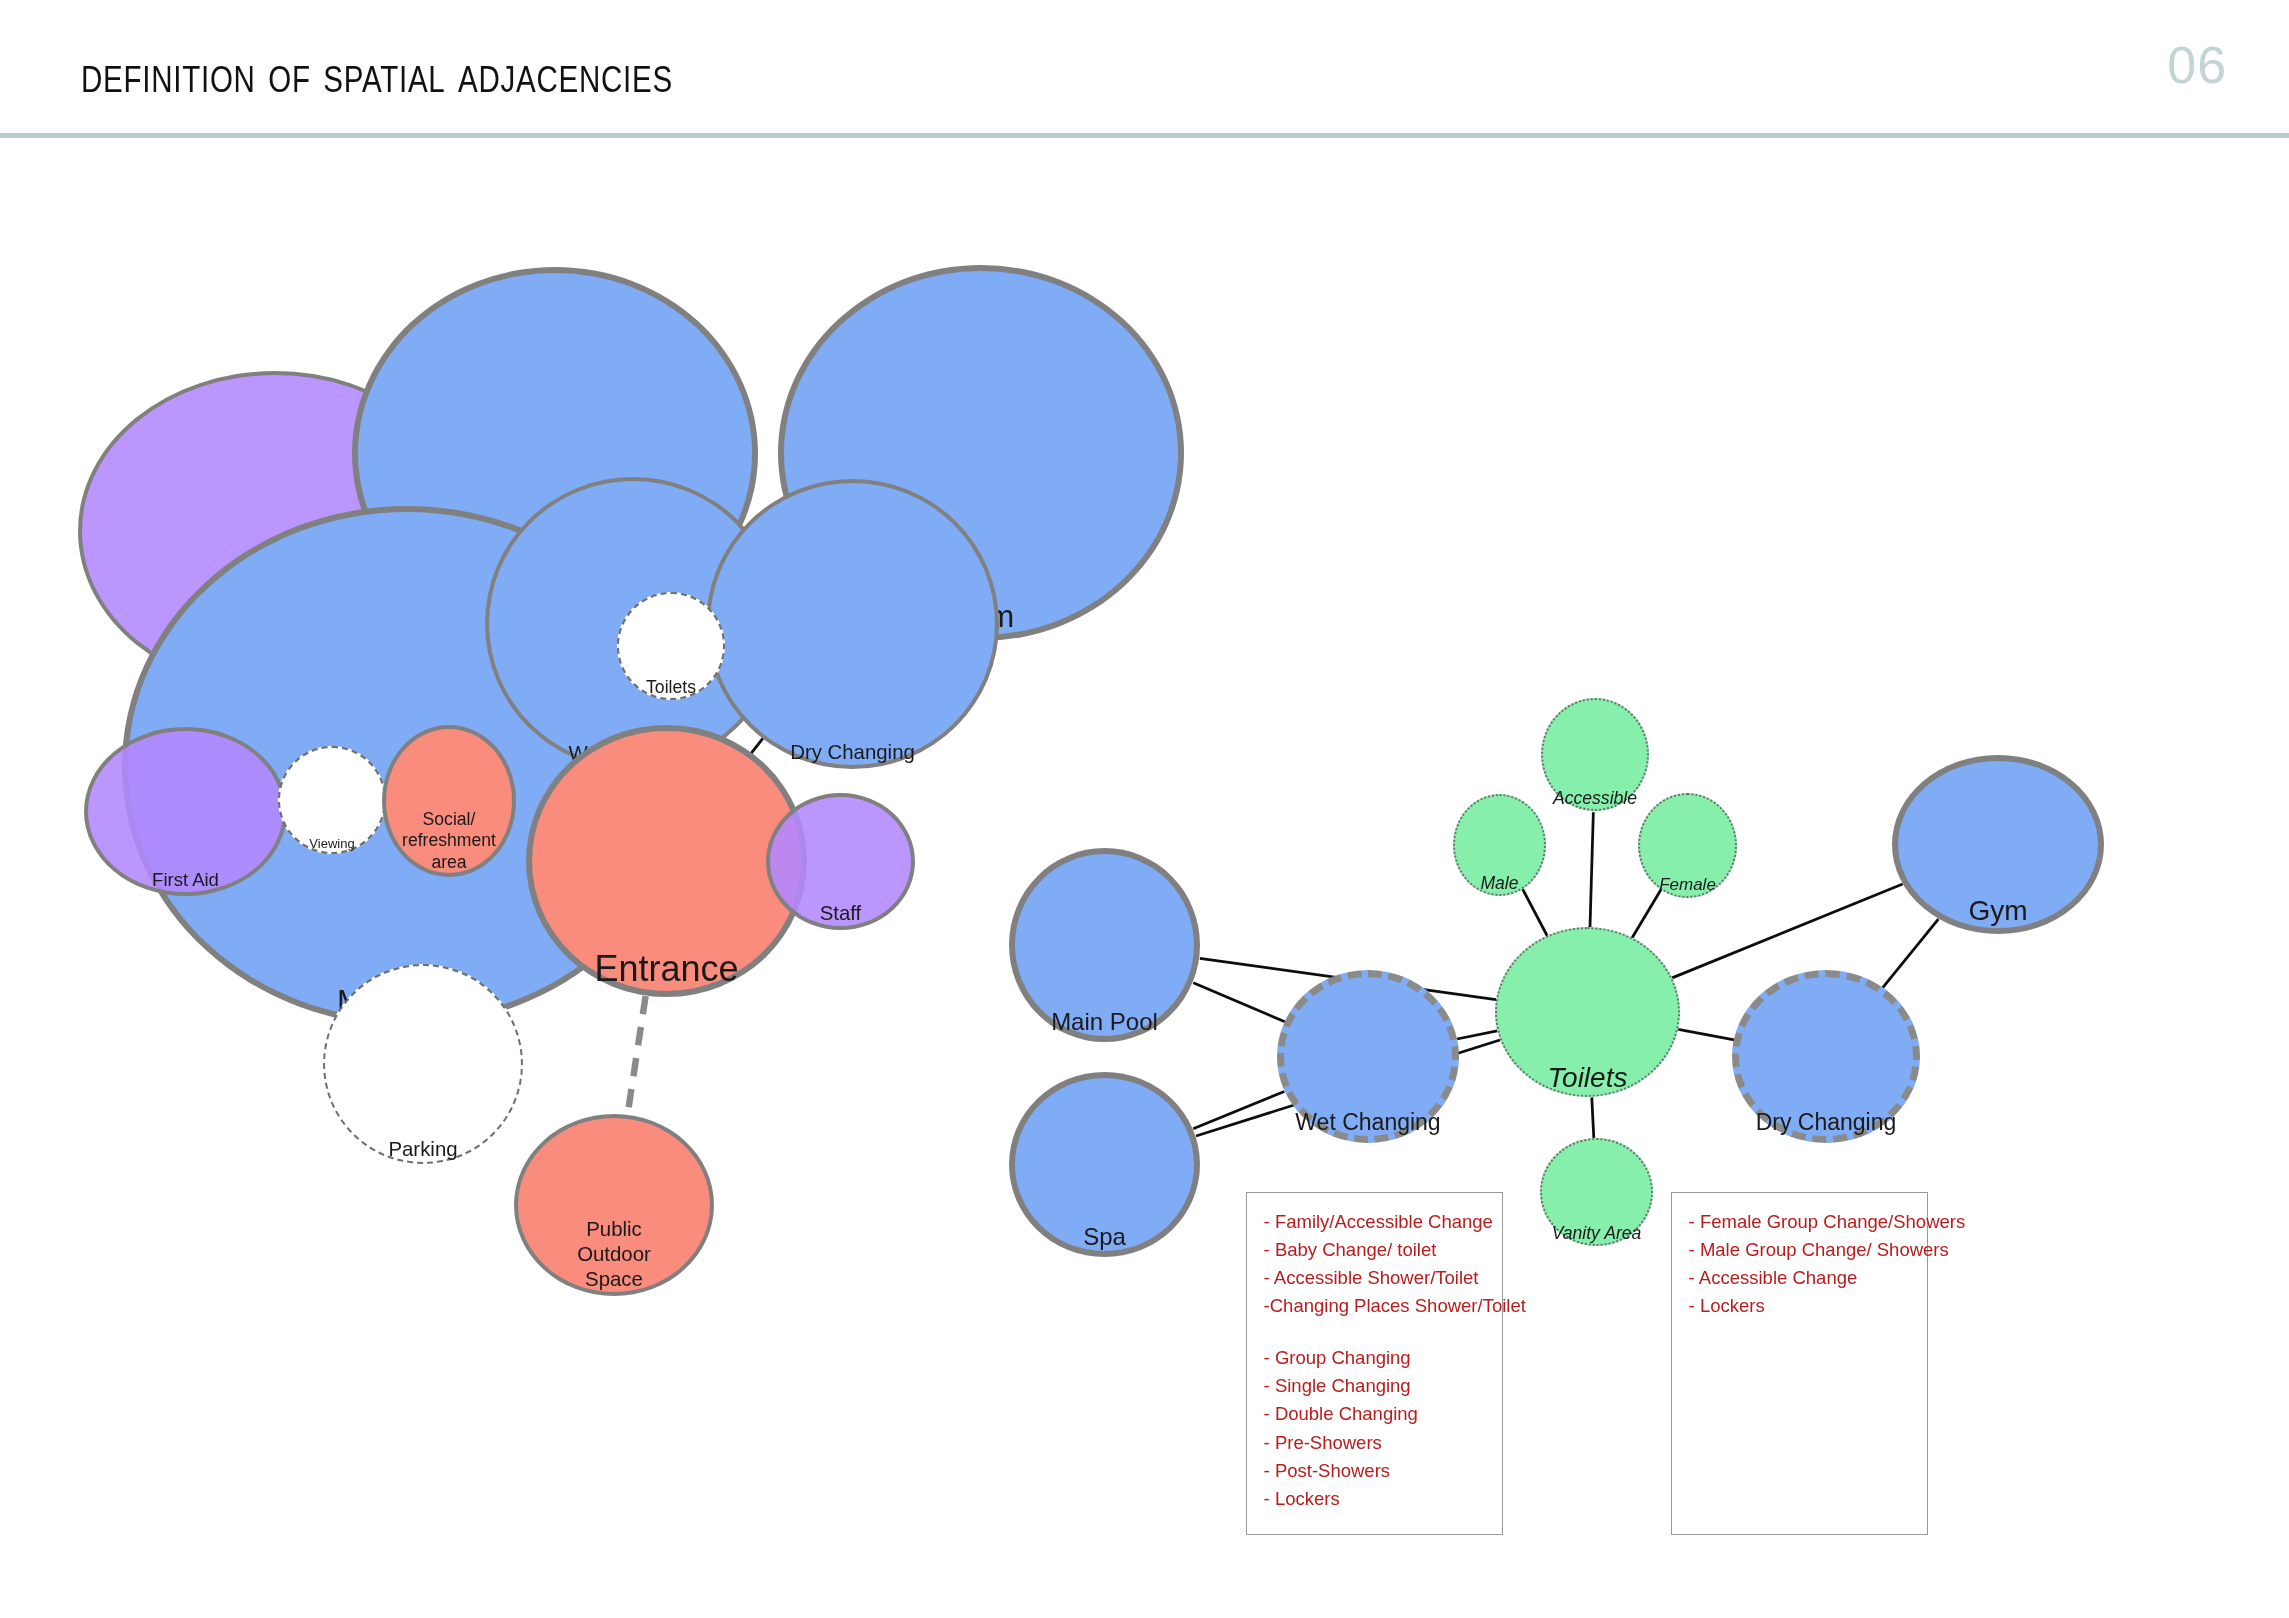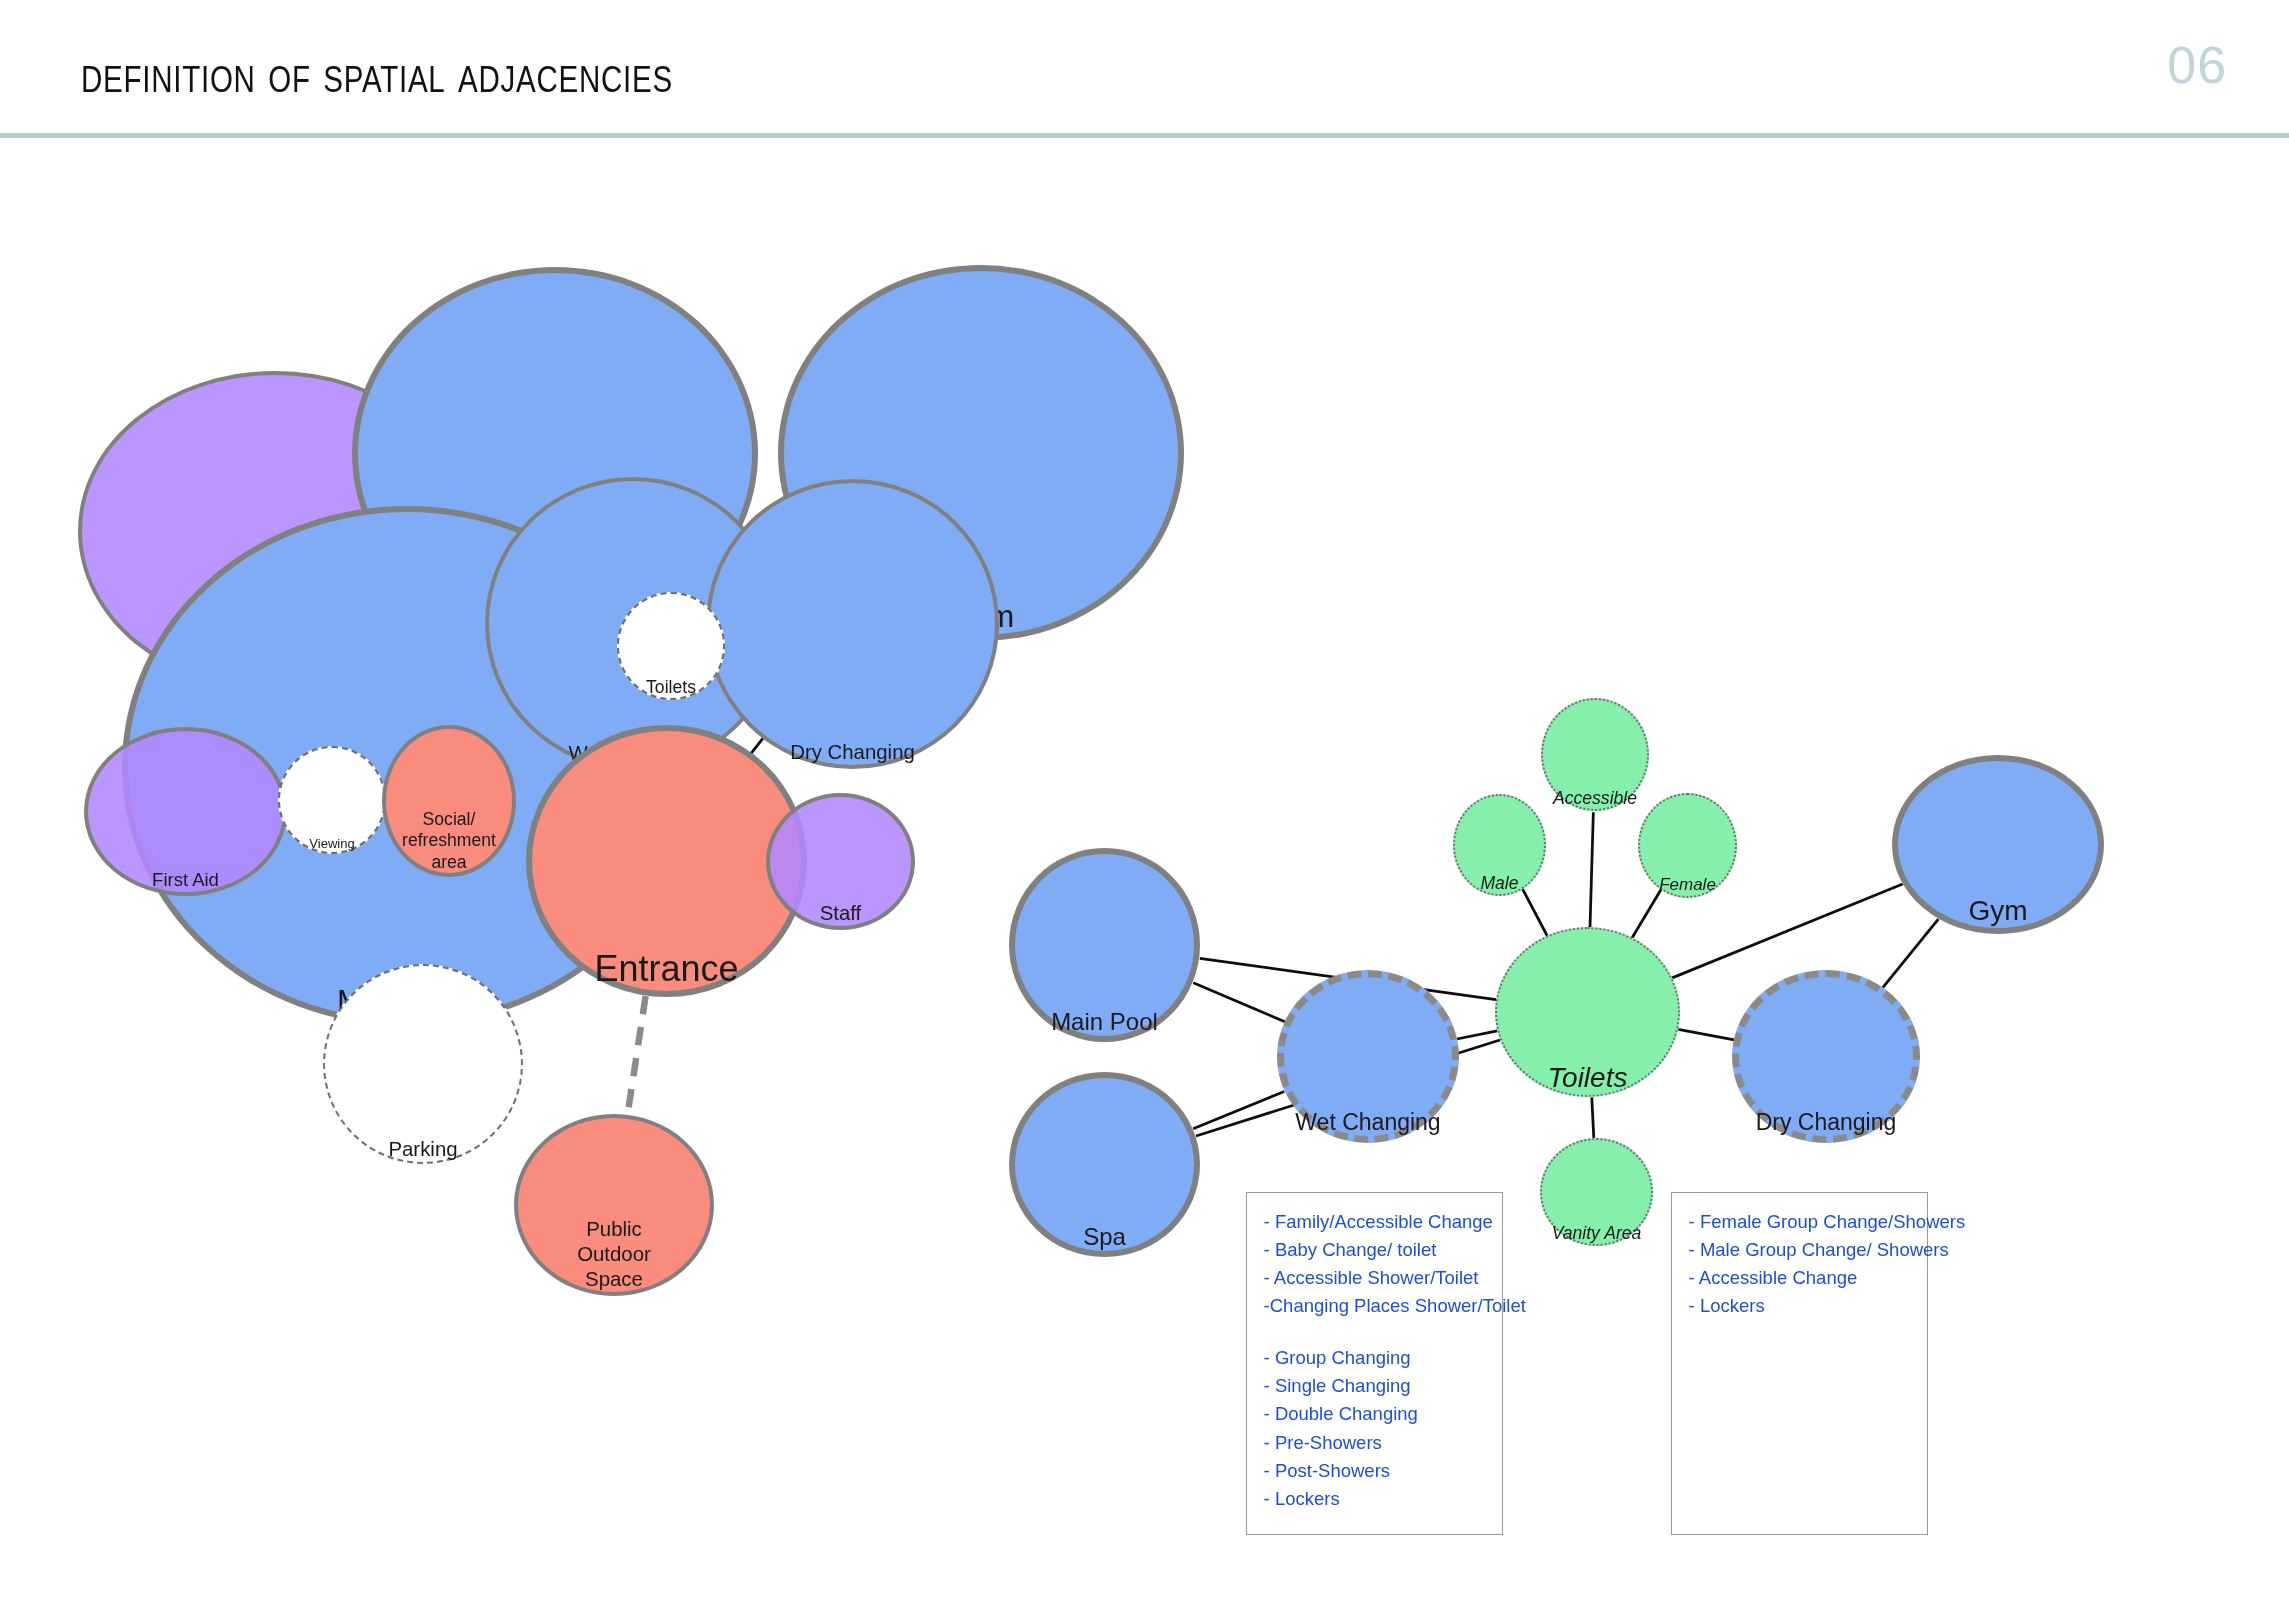--- a/index.html
+++ b/index.html
@@ -43,21 +43,21 @@
   .s-solid{border:6.5px solid #808080;}
   .s-solid-thin{border:4.6px solid #808080;}
   .s-dashed{border:7.4px dashed #8a8a8a;}
   .s-dot{border:2.8px dotted #6e6e6e;background:#86efac;font-style:italic;}
   .s-dash-thin{border:2.8px dashed #6e6e6e;background:#fff;}
   
   .legend-box{
     position:absolute;box-sizing:border-box;
     border:1.8px solid #9a9a9a;background:#fff;
     padding:14.8px 16.6px 9.2px 16.6px;
-    font-size:18.5px;line-height:1.52;color:#1d4ed8;
+    font-size:18.5px;line-height:1.52;color:#b91c1c;
   }
   .legend-box .li{white-space:nowrap;}
   .legend-box .gap{height:24px;}
 </style>
 </head>
 <body>
 
 <div id="header">
   <div id="page-title">Definition Of Spatial Adjacencies</div>
   <div id="page-number">06</div>

